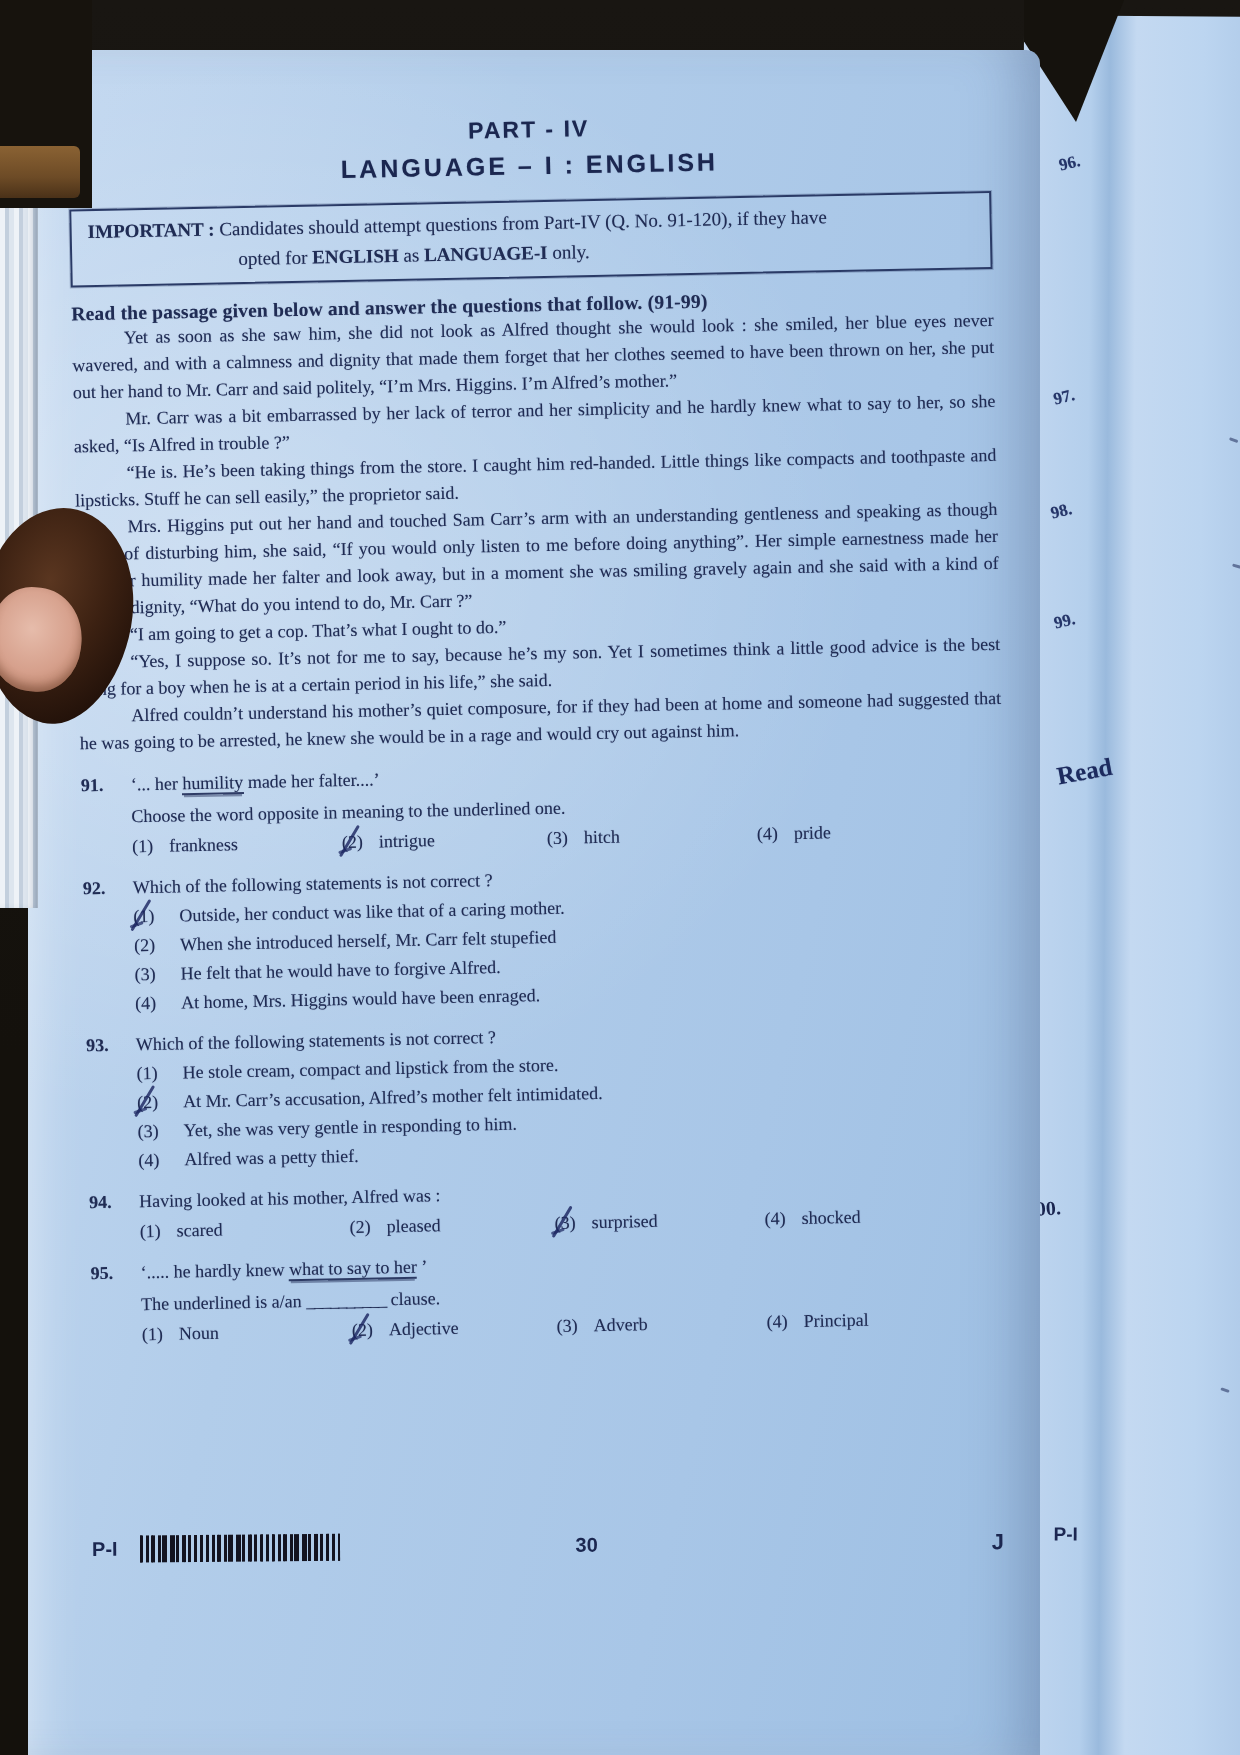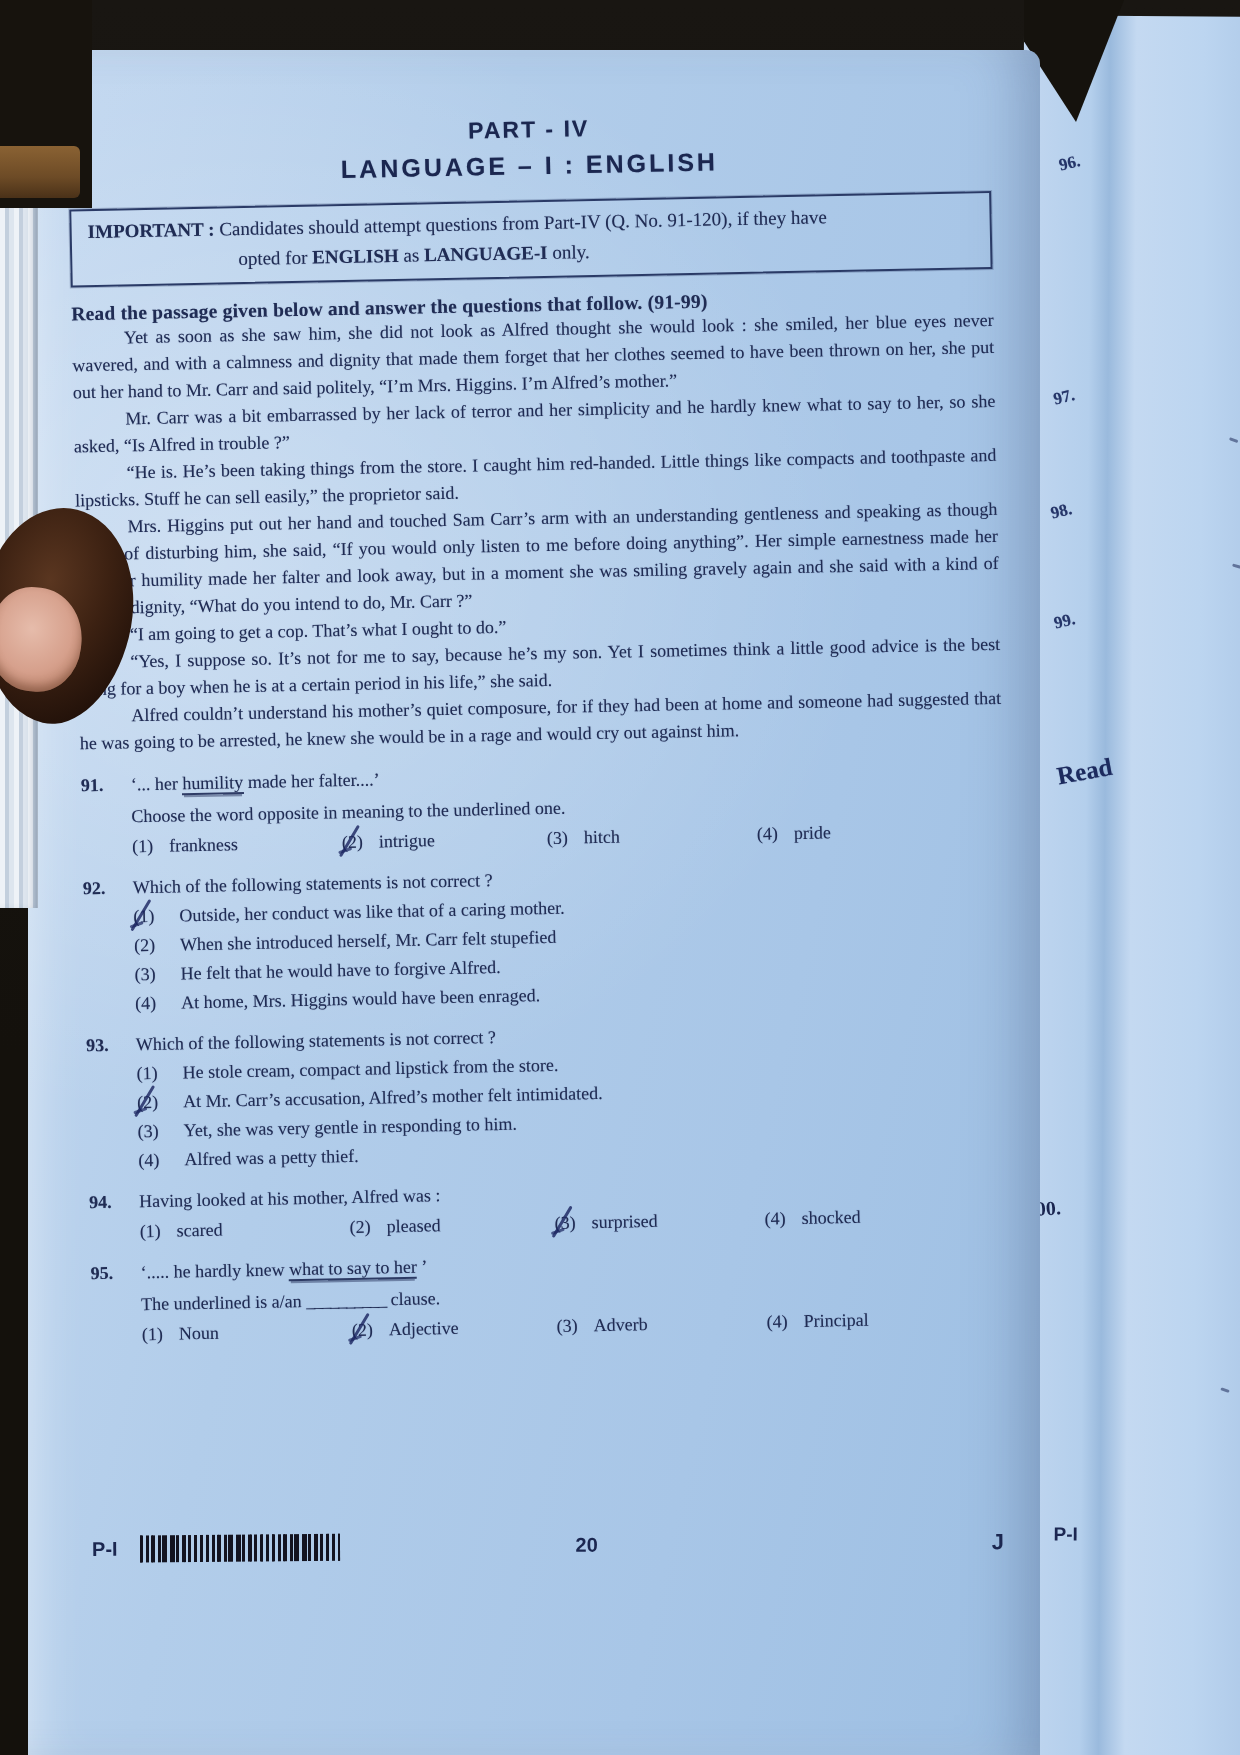--- a/index.html
+++ b/index.html
@@ -251,21 +251,21 @@
               </span>
           </div>
         </div>
       </div>
 
     </div>
 
     <div class="footer">
       <span class="foot-code">P-I</span>
       <span class="barcode"></span>
-      <span class="foot-page">20</span>
+      <span class="foot-page">30</span>
       <span class="foot-letter">J</span>
     </div>
   </div>
 
   <div class="edge-curl"></div>
   <div class="dark-corner"></div>
   <div class="wood"></div>
   <div class="thumb">
     <div class="thumb-skin"></div>
     <div class="thumb-nail"></div>

